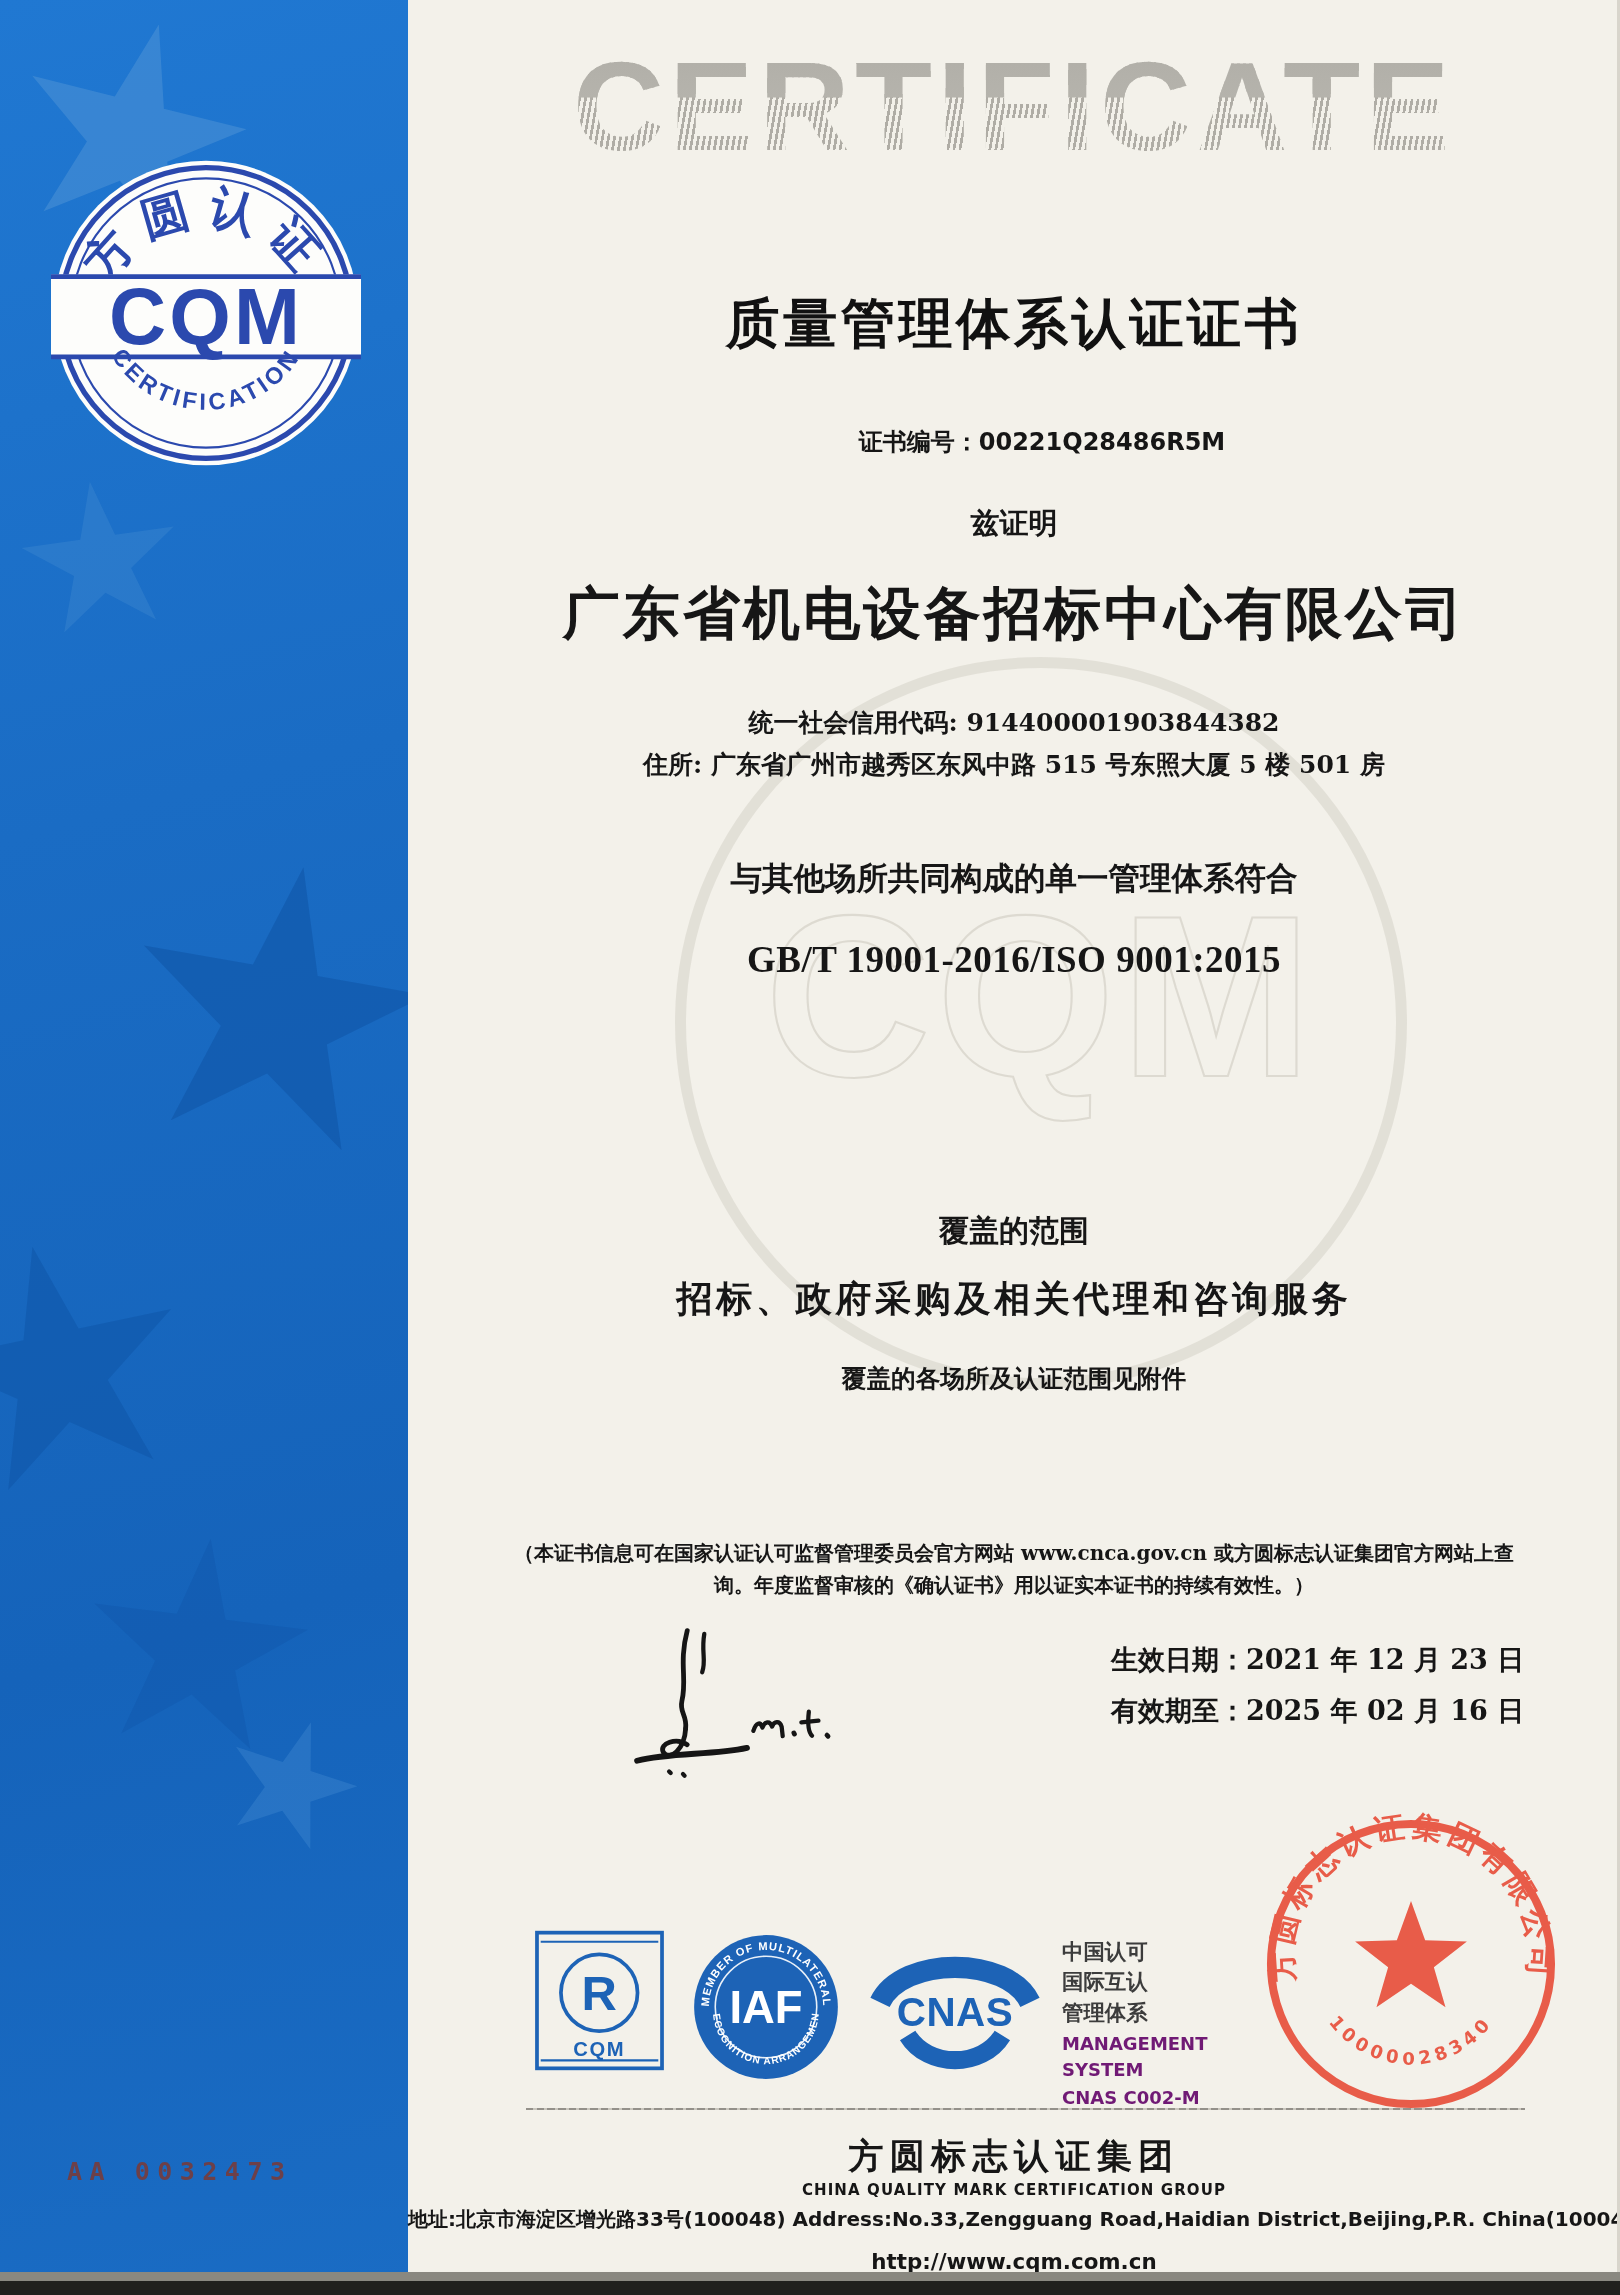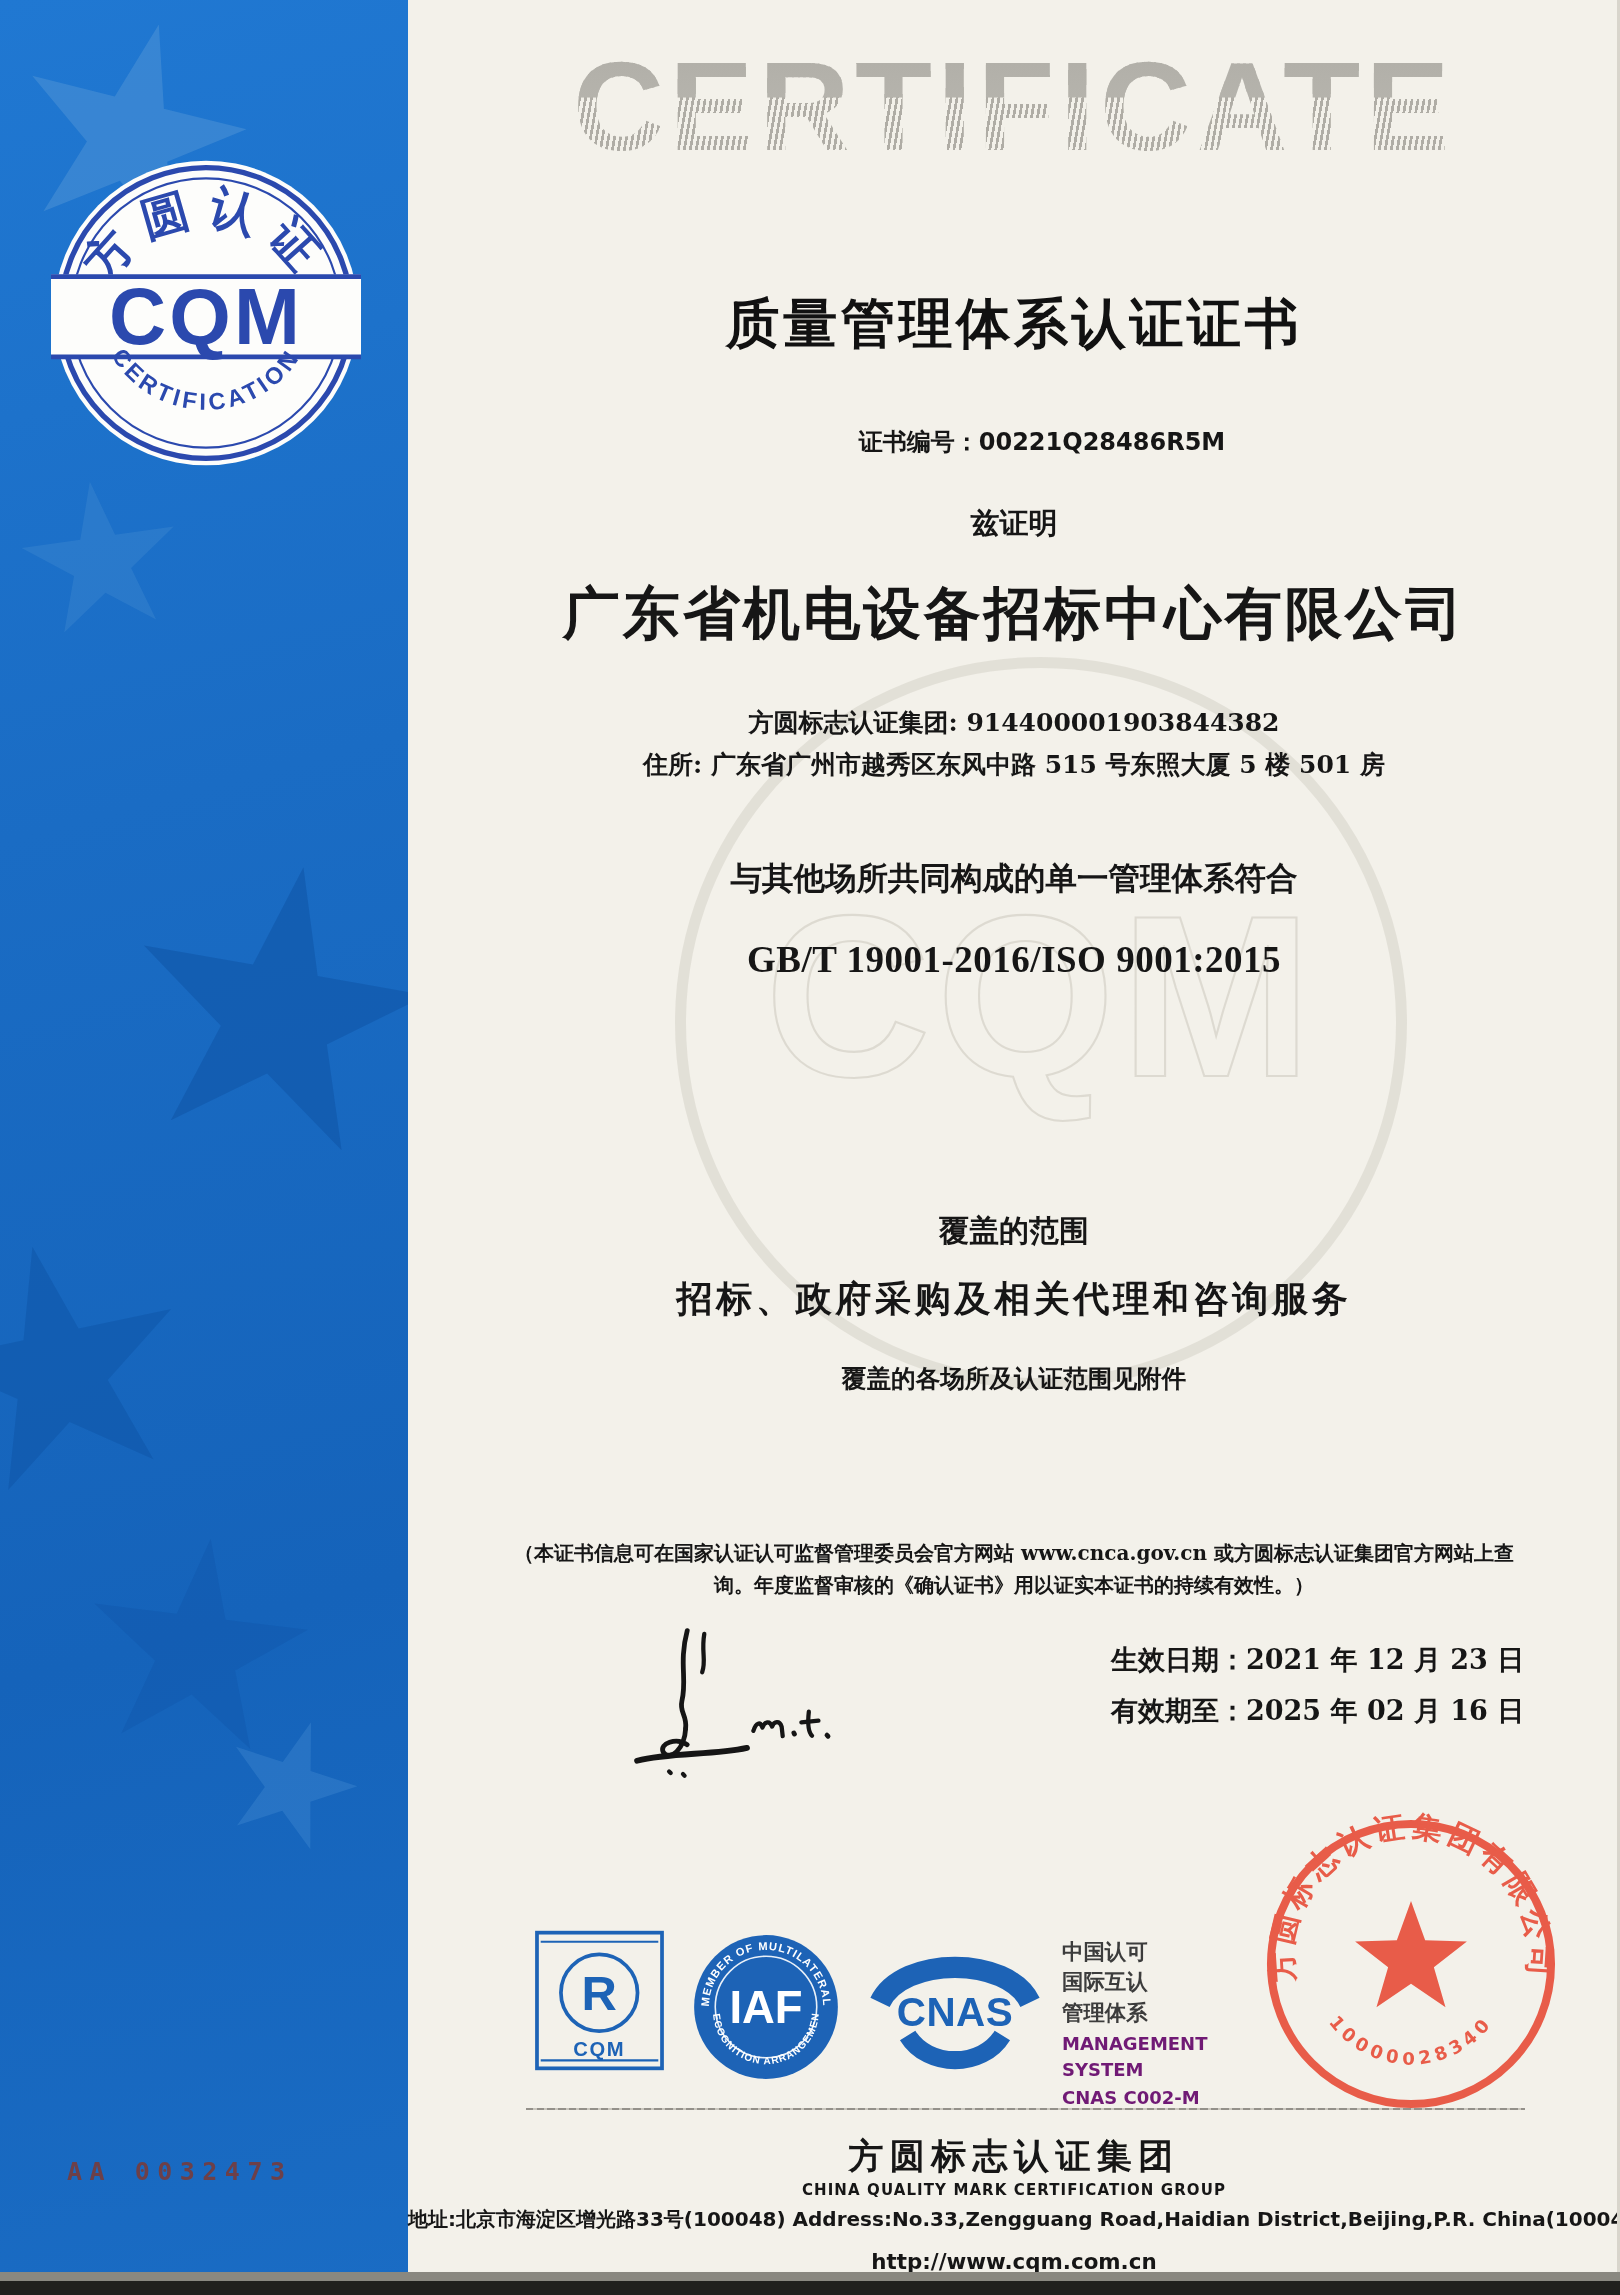--- a/index.html
+++ b/index.html
@@ -124,21 +124,21 @@
     <span class="wm-cqm">CQM</span>
   </div>
 
   <div class="c cert-watermark">CERTIFICATE</div>
 
   <div class="c title">质量管理体系认证证书</div>
   <div class="c certno">证书编号：00221Q28486R5M</div>
   <div class="c hereby">兹证明</div>
 
   <div class="c company">广东省机电设备招标中心有限公司</div>
-  <div class="c credit">方圆标志认证集团: 914400001903844382</div>
+  <div class="c credit">统一社会信用代码: 914400001903844382</div>
   <div class="c addr">住所: 广东省广州市越秀区东风中路 515 号东照大厦 5 楼 501 房</div>
 
   <div class="c conform">与其他场所共同构成的单一管理体系符合</div>
   <div class="c standard">GB/T 19001-2016/ISO 9001:2015</div>
 
   <div class="c scopehdr">覆盖的范围</div>
   <div class="c scope">招标、政府采购及相关代理和咨询服务</div>
   <div class="c scopenote">覆盖的各场所及认证范围见附件</div>
 
   <div class="c fineprint">

